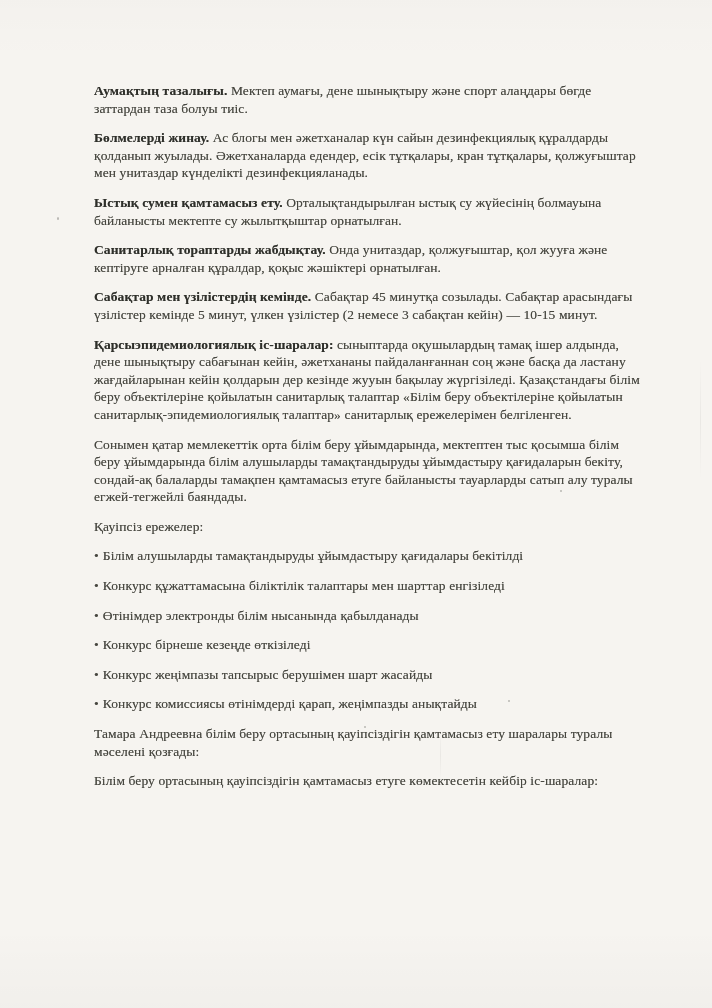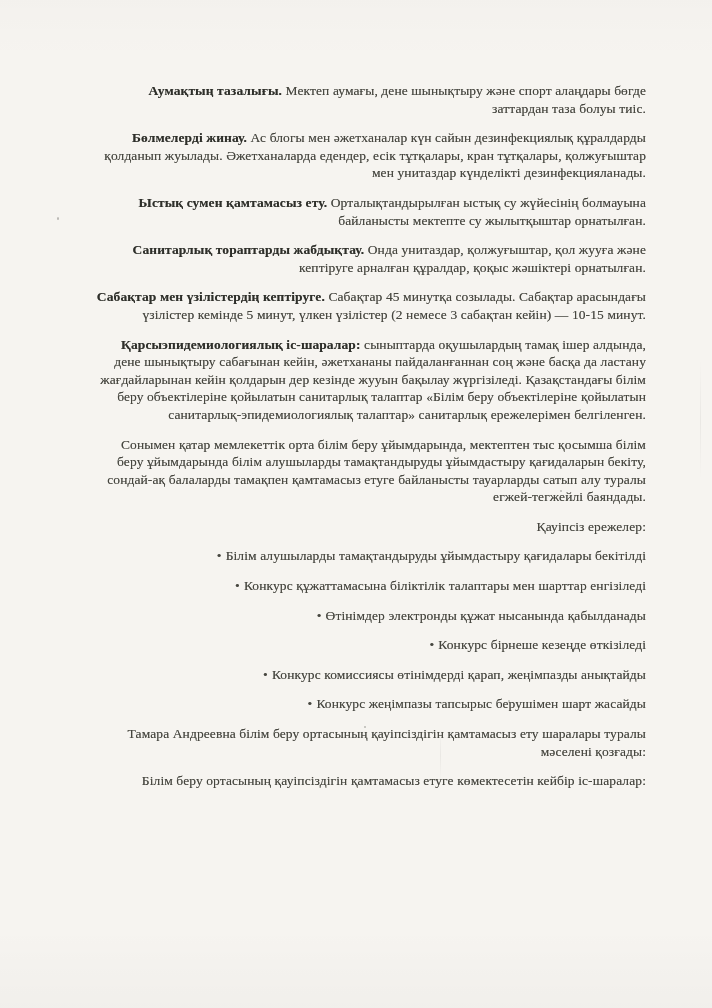--- a/index.html
+++ b/index.html
@@ -23,51 +23,51 @@
   }
   .content{
     position:absolute;
     left:94px;top:82px;width:552px;
     font-size:13.5px;
     line-height:17.6px;
     color:var(--ink);
     text-shadow:0 0 0.4px rgba(70,70,63,0.55);
     letter-spacing:0.1px;
   }
-  .content p{margin:0 0 12px 0;text-align:right;}
+  .content p{margin:0 0 12px 0;}
   .content strong{color:var(--ink-bold);font-weight:bold;}
   .bullet .glyph{padding-right:4px;}
   .speck{
     position:absolute;border-radius:50%;
     background:rgba(70,70,63,0.35);
   }
   .crease{
     position:absolute;width:1px;
     background:linear-gradient(180deg, rgba(0,0,0,0) 0%, rgba(0,0,0,0.05) 50%, rgba(0,0,0,0) 100%);
   }
 </style>
 </head>
 <body>
 
 <div class="sheet">
   <div class="content">
       <p class="lead-para"><strong>Аумақтың тазалығы.</strong> <span>Мектеп аумағы, дене шынықтыру және спорт алаңдары бөгде заттардан таза болуы тиіс.</span></p>
       <p class="lead-para"><strong>Бөлмелерді жинау.</strong> <span>Ас блогы мен әжетханалар күн сайын дезинфекциялық құралдарды қолданып жуылады. Әжетханаларда едендер, есік тұтқалары, кран тұтқалары, қолжуғыштар мен унитаздар күнделікті дезинфекцияланады.</span></p>
       <p class="lead-para"><strong>Ыстық сумен қамтамасыз ету.</strong> <span>Орталықтандырылған ыстық су жүйесінің болмауына байланысты мектепте су жылытқыштар орнатылған.</span></p>
       <p class="lead-para"><strong>Санитарлық тораптарды жабдықтау.</strong> <span>Онда унитаздар, қолжуғыштар, қол жууға және кептіруге арналған құралдар, қоқыс жәшіктері орнатылған.</span></p>
-      <p class="lead-para"><strong>Сабақтар мен үзілістердің кептіруге.</strong> <span>Сабақтар 45 минутқа созылады. Сабақтар арасындағы үзілістер кемінде 5 минут, үлкен үзілістер (2 немесе 3 сабақтан кейін) — 10-15 минут.</span></p>
+      <p class="lead-para"><strong>Сабақтар мен үзілістердің кемінде.</strong> <span>Сабақтар 45 минутқа созылады. Сабақтар арасындағы үзілістер кемінде 5 минут, үлкен үзілістер (2 немесе 3 сабақтан кейін) — 10-15 минут.</span></p>
       <p class="lead-para"><strong>Қарсыэпидемиологиялық іс-шаралар:</strong> <span>сыныптарда оқушылардың тамақ ішер алдында, дене шынықтыру сабағынан кейін, әжетхананы пайдаланғаннан соң және басқа да ластану жағдайларынан кейін қолдарын дер кезінде жууын бақылау жүргізіледі. Қазақстандағы білім беру объектілеріне қойылатын санитарлық талаптар «Білім беру объектілеріне қойылатын санитарлық-эпидемиологиялық талаптар» санитарлық ережелерімен белгіленген.</span></p>
       <p class="para"><span>Сонымен қатар мемлекеттік орта білім беру ұйымдарында, мектептен тыс қосымша білім беру ұйымдарында білім алушыларды тамақтандыруды ұйымдастыру қағидаларын бекіту, сондай-ақ балаларды тамақпен қамтамасыз етуге байланысты тауарларды сатып алу туралы егжей-тегжейлі баяндады.</span></p>
       <p class="para"><span>Қауіпсіз ережелер:</span></p>
       <p class="bullet"><span class="glyph">•</span><span>Білім алушыларды тамақтандыруды ұйымдастыру қағидалары бекітілді</span></p>
       <p class="bullet"><span class="glyph">•</span><span>Конкурс құжаттамасына біліктілік талаптары мен шарттар енгізіледі</span></p>
-      <p class="bullet"><span class="glyph">•</span><span>Өтінімдер электронды құжат нысанында қабылданады</span></p>
+      <p class="bullet"><span class="glyph">•</span><span>Өтінімдер электронды білім нысанында қабылданады</span></p>
       <p class="bullet"><span class="glyph">•</span><span>Конкурс бірнеше кезеңде өткізіледі</span></p>
+      <p class="bullet"><span class="glyph">•</span><span>Конкурс жеңімпазы тапсырыс берушімен шарт жасайды</span></p>
       <p class="bullet"><span class="glyph">•</span><span>Конкурс комиссиясы өтінімдерді қарап, жеңімпазды анықтайды</span></p>
-      <p class="bullet"><span class="glyph">•</span><span>Конкурс жеңімпазы тапсырыс берушімен шарт жасайды</span></p>
       <p class="para"><span>Тамара Андреевна білім беру ортасының қауіпсіздігін қамтамасыз ету шаралары туралы мәселені қозғады:</span></p>
       <p class="para"><span>Білім беру ортасының қауіпсіздігін қамтамасыз етуге көмектесетін кейбір іс-шаралар:</span></p>
     </div>
 
   <div class="crease" style="left:700px;top:360px;height:120px;"></div>
   <div class="crease" style="left:440px;top:730px;height:50px;"></div>
   <div class="speck" style="left:508px;top:700px;width:2px;height:2px;"></div>
   <div class="speck" style="left:364px;top:726px;width:2px;height:2px;"></div>
   <div class="speck" style="left:57px;top:217px;width:2px;height:3px;"></div>
   <div class="speck" style="left:560px;top:490px;width:2px;height:2px;"></div>

